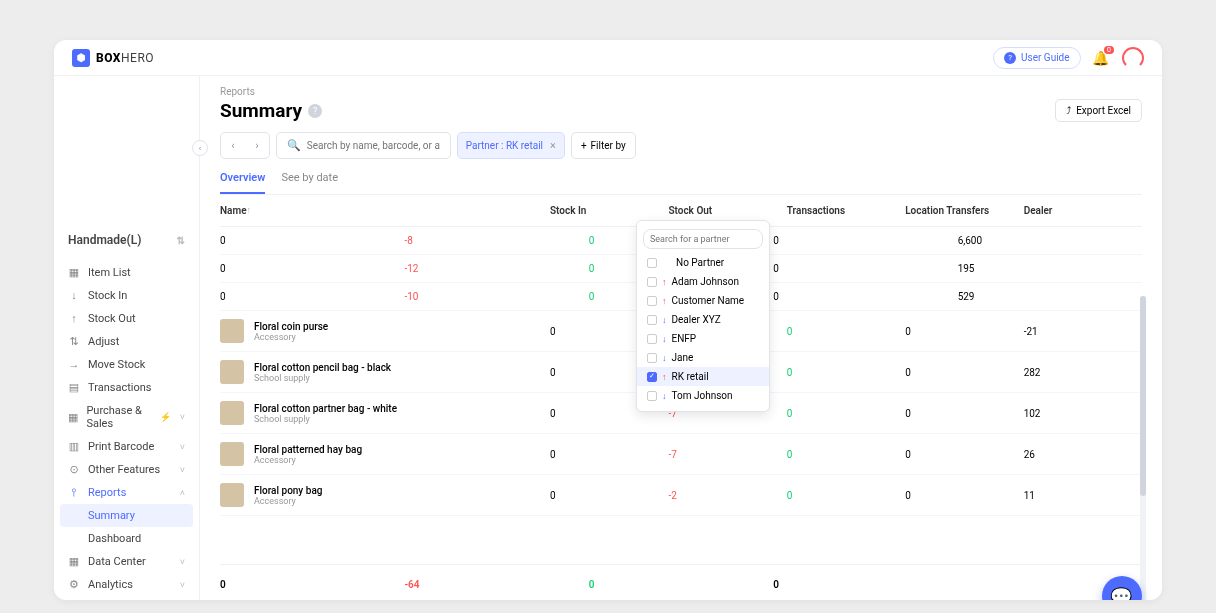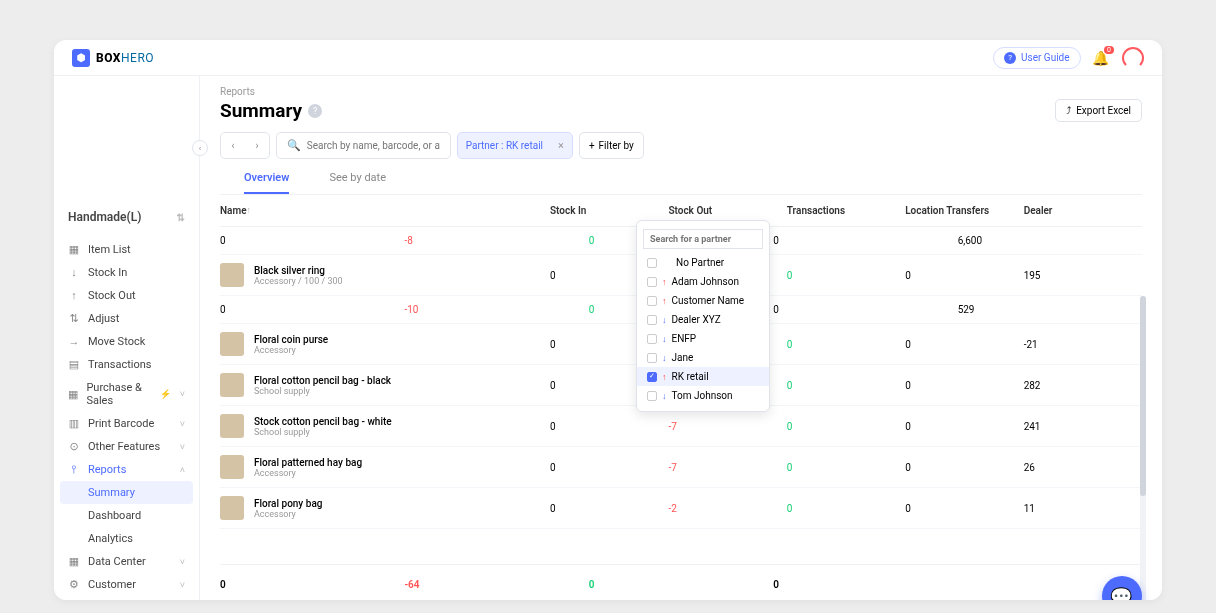--- a/index.html
+++ b/index.html
@@ -3,21 +3,21 @@
 <meta charset="utf-8">
 <style>
 * { margin:0; padding:0; box-sizing:border-box; font-family:-apple-system,BlinkMacSystemFont,"Segoe UI",Roboto,sans-serif; }
 body { background:#ededed; display:flex; justify-content:center; align-items:center; min-height:100vh; padding:40px; }
 .app { width:1108px; height:560px; background:#fff; border-radius:12px; box-shadow:0 2px 8px rgba(0,0,0,0.05); overflow:hidden; display:flex; flex-direction:column; position:relative; }
 .topbar { height:36px; display:flex; align-items:center; justify-content:space-between; padding:0 18px; border-bottom:1px solid #eef0f3; }
 .logo { display:flex; align-items:center; gap:6px; }
 .logo-hex { width:18px; height:18px; background:#4d6cff; border-radius:3px; display:flex; align-items:center; justify-content:center; color:#fff; font-size:10px; font-weight:bold; transform:rotate(0deg); }
 .logo-text { font-size:12px; font-weight:600; letter-spacing:.5px; }
 .logo-text .bold { font-weight:800; }
-.logo-text .light { color:#0369a1; font-weight:400; }
+.logo-text .light { color:#404040; font-weight:400; }
 .top-actions { display:flex; align-items:center; gap:12px; }
 .user-guide { display:flex; align-items:center; gap:5px; font-size:10px; color:#4d6cff; border:1px solid #d6ddff; border-radius:12px; padding:4px 10px; cursor:pointer; }
 .ug-icon { width:12px; height:12px; background:#4d6cff; border-radius:50%; color:#fff; display:flex; align-items:center; justify-content:center; font-size:8px; }
 .bell { position:relative; color:#9aa3b2; font-size:14px; cursor:pointer; }
 .bell-badge { position:absolute; top:-4px; right:-4px; background:#ff5252; color:#fff; font-size:7px; border-radius:6px; padding:0 3px; }
 .avatar { width:22px; height:22px; border:2px solid #ff5a5f; border-radius:50%; border-bottom-color:transparent; cursor:pointer; }
 .body { flex:1; display:flex; overflow:hidden; }
 .sidebar { width:146px; border-right:1px solid #eef0f3; display:flex; flex-direction:column; font-size:11px; color:#444;justify-content:flex-end; }
 .team { display:flex; align-items:center; justify-content:space-between; padding:10px 14px; font-size:12px; font-weight:600; cursor:pointer; }
 .team-chev { color:#bbb; font-size:10px; }
@@ -37,43 +37,43 @@
 .page-title { display:flex; align-items:center; gap:6px; }
 .page-title h1 { font-size:19px; font-weight:700; }
 .help-icon { width:14px; height:14px; background:#d0d5dd; border-radius:50%; color:#fff; font-size:9px; display:flex; align-items:center; justify-content:center; cursor:pointer; }
 .export-btn { display:flex; align-items:center; gap:5px; border:1px solid #e0e4ea; border-radius:5px; padding:5px 10px; font-size:10px; cursor:pointer; }
 .filters { display:flex; gap:6px; margin-bottom:12px; }
 .date-range { display:flex; border:1px solid #e0e4ea; border-radius:5px; overflow:hidden; }
 .date-range .arr { width:24px; display:flex; align-items:center; justify-content:center; color:#888; font-size:10px; cursor:pointer; }
 .date-range .range { padding:6px 10px; font-size:10px; }
 .search-box { display:flex; align-items:center; gap:6px; border:1px solid #e0e4ea; border-radius:5px; padding:6px 10px; min-width:170px; }
 .search-box input { border:none; outline:none; font-size:10px; flex:1; }
-.filter-chip { display:flex; align-items:center; gap:12px; background:#eef1ff; border:1px solid #d6ddff; border-radius:5px; padding:5px 8px; font-size:10px; color:#4d6cff; cursor:pointer; }
+.filter-chip { display:flex; align-items:center; gap:4px; background:#eef1ff; border:1px solid #d6ddff; border-radius:5px; padding:5px 8px; font-size:10px; color:#4d6cff; cursor:pointer; }
 .chip-x { color:#999; cursor:pointer; font-size:11px; margin-left:3px; }
 .filter-by { display:flex; align-items:center; gap:4px; border:1px solid #e0e4ea; border-radius:5px; padding:5px 9px; font-size:10px; cursor:pointer; }
 .tabs { display:flex; gap:16px; border-bottom:1px solid #eef0f3; font-size:11px; }
-.tab { padding:0 0 8px 0; cursor:pointer; color:#888;margin-left:24px; }
+.tab { padding:0 0 8px 0; cursor:pointer; color:#888; }
 .tab.active { color:#4d6cff; border-bottom:2px solid #4d6cff; font-weight:600; }
 .table-wrap { flex:1; overflow-y:auto; position:relative; }
 .thead { display:flex; padding:10px 0; font-size:10px; font-weight:600; color:#333; border-bottom:1px solid #eef0f3; }
 .col-name { flex:0 0 330px; display:flex; align-items:flex-start; }
 .col-num { flex:1; text-align:left; }
 .trow { display:flex; align-items:center; padding:8px 0; border-bottom:1px solid #f3f5f8; font-size:10px; }
 .cell-name { flex:0 0 330px; display:flex; align-items:center; gap:10px; }
 .thumb { width:24px; height:24px; background:#d4c3a5; border-radius:3px; }
 .item-title { font-size:10px; font-weight:500; }
 .item-sub { font-size:9px; color:#999; }
 .cell-num { flex:1; }
 .red { color:#ff5252; }
 .green { color:#15cf74; }
 .foot { display:flex; padding:14px 0 10px 0; font-size:10px; font-weight:600; border-top:1px solid #eef0f3; }
 .foot .cell-name { font-weight:600; }
 .dropdown { position:absolute; top:180px; left:582px; width:134px; background:#fff; border:1px solid #e0e4ea; border-radius:6px; box-shadow:0 4px 12px rgba(0,0,0,0.1); z-index:20; padding:6px 0; }
 .dd-search { margin:0 6px 4px 6px; }
-.dd-search input { width:100%; border:1px solid #e0e4ea; border-radius:0; padding:4px 6px; font-size:9px; outline:none;font-weight:bold; }
+.dd-search input { width:100%; border:1px solid #e0e4ea; border-radius:8px; padding:4px 6px; font-size:9px; outline:none; }
 .dd-item { display:flex; align-items:center; gap:5px; padding:4px 10px; font-size:10px; cursor:pointer; }
 .dd-item.sel { background:#eef1ff; }
 .dd-check { width:10px; height:10px; border:1px solid #ccc; border-radius:2px; }
 .dd-check.on { background:#4d6cff; border-color:#4d6cff; position:relative; }
 .dd-check.on::after { content:"✓"; color:#fff; font-size:7px; position:absolute; top:-1px; left:1px; }
 .dd-arrow { font-size:9px; }
 .dd-arrow.up { color:#ff5252; }
 .dd-arrow.down { color:#4d6cff; }
 .chat-bubble { position:absolute; bottom:-16px; right:20px; width:40px; height:40px; background:#4d6cff; border-radius:50%; display:flex; align-items:center; justify-content:center; color:#fff; font-size:18px; cursor:pointer; box-shadow:0 4px 10px rgba(77,108,255,0.4); }
 .scroll-track { position:absolute; top:220px; right:16px; width:6px; height:320px; background:#f0f2f5; border-radius:3px; }
@@ -150,29 +150,28 @@
             <span>Other Features</span>
             <span class="chev">˅</span>
           </div>
           <div class="nav-item active">
             <span class="icn">⫯</span>
             <span>Reports</span>
             <span class="chev">˄</span>
           </div>
           <div class="nav-sub sel">Summary</div>
           <div class="nav-sub">Dashboard</div>
-          <div class="nav-sub">Analytics</div>
           <div class="nav-item">
             <span class="icn">▦</span>
             <span>Data Center</span>
             <span class="chev">˅</span>
           </div>
           <div class="nav-item">
             <span class="icn">⚙</span>
-            <span>Customer</span>
+            <span>Analytics</span>
             <span class="chev">˅</span>
           </div>
         </div>
     </div>
     <div class="collapse-btn">‹</div>
 
     <div class="main">
       <div class="crumb">Reports</div>
       <div class="page-head">
         <div class="page-title">
@@ -223,27 +222,20 @@
 
       <div class="table-wrap" id="tbody">
           <div class="trow">
             <div class="cell-num">0</div>
             <div class="cell-num red">-8</div>
             <div class="cell-num green">0</div>
             <div class="cell-num">0</div>
             <div class="cell-num">6,600</div>
           </div>
           <div class="trow">
-            <div class="cell-name">
-              <div class="thumb"></div>
-              <div>
-                <div class="item-title">Black silver ring</div>
-                <div class="item-sub">Accessory / 100 / 300</div>
-              </div>
-            </div>
             <div class="cell-num">0</div>
             <div class="cell-num red">-12</div>
             <div class="cell-num green">0</div>
             <div class="cell-num">0</div>
             <div class="cell-num">195</div>
           </div>
           <div class="trow">
             <div class="cell-num">0</div>
             <div class="cell-num red">-10</div>
             <div class="cell-num green">0</div>
@@ -275,29 +267,29 @@
             <div class="cell-num">0</div>
             <div class="cell-num red">-6</div>
             <div class="cell-num green">0</div>
             <div class="cell-num">0</div>
             <div class="cell-num">282</div>
           </div>
           <div class="trow">
             <div class="cell-name">
               <div class="thumb"></div>
               <div>
-                <div class="item-title">Stock cotton pencil bag - white</div>
+                <div class="item-title">Floral cotton partner bag - white</div>
                 <div class="item-sub">School supply</div>
               </div>
             </div>
             <div class="cell-num">0</div>
             <div class="cell-num red">-7</div>
             <div class="cell-num green">0</div>
             <div class="cell-num">0</div>
-            <div class="cell-num">241</div>
+            <div class="cell-num">102</div>
           </div>
           <div class="trow">
             <div class="cell-name">
               <div class="thumb"></div>
               <div>
                 <div class="item-title">Floral patterned hay bag</div>
                 <div class="item-sub">Accessory</div>
               </div>
             </div>
             <div class="cell-num">0</div>

